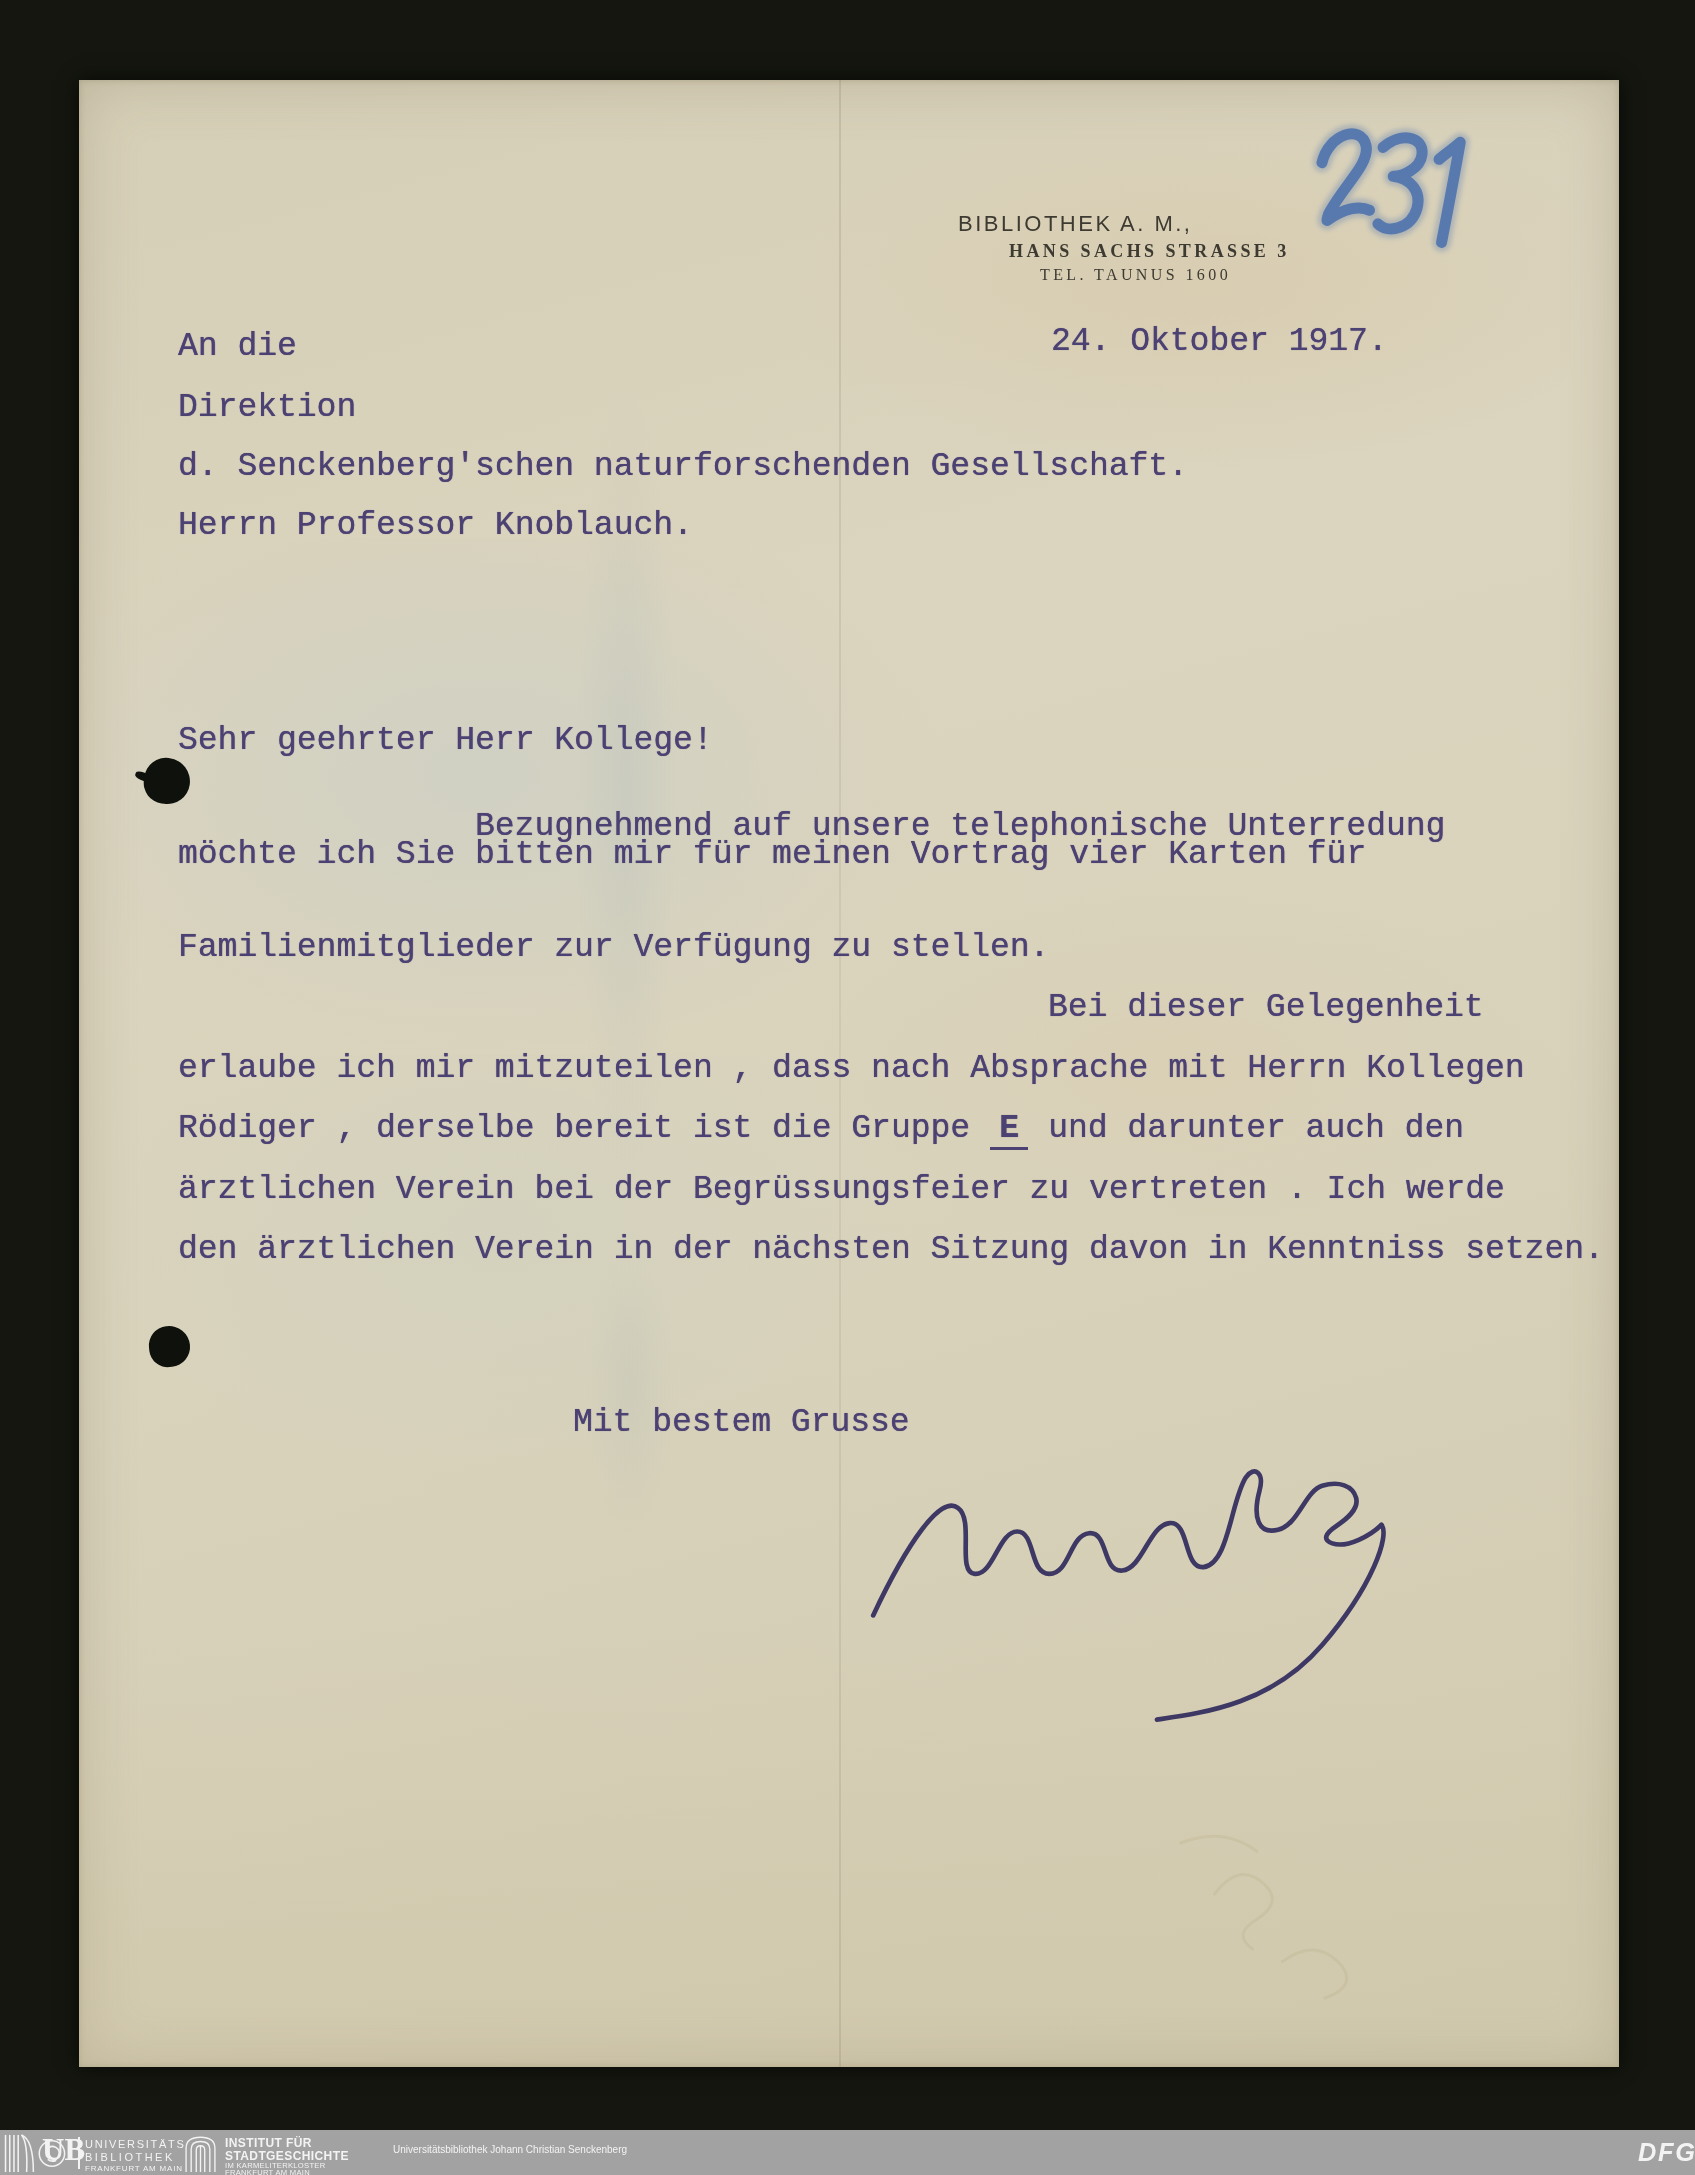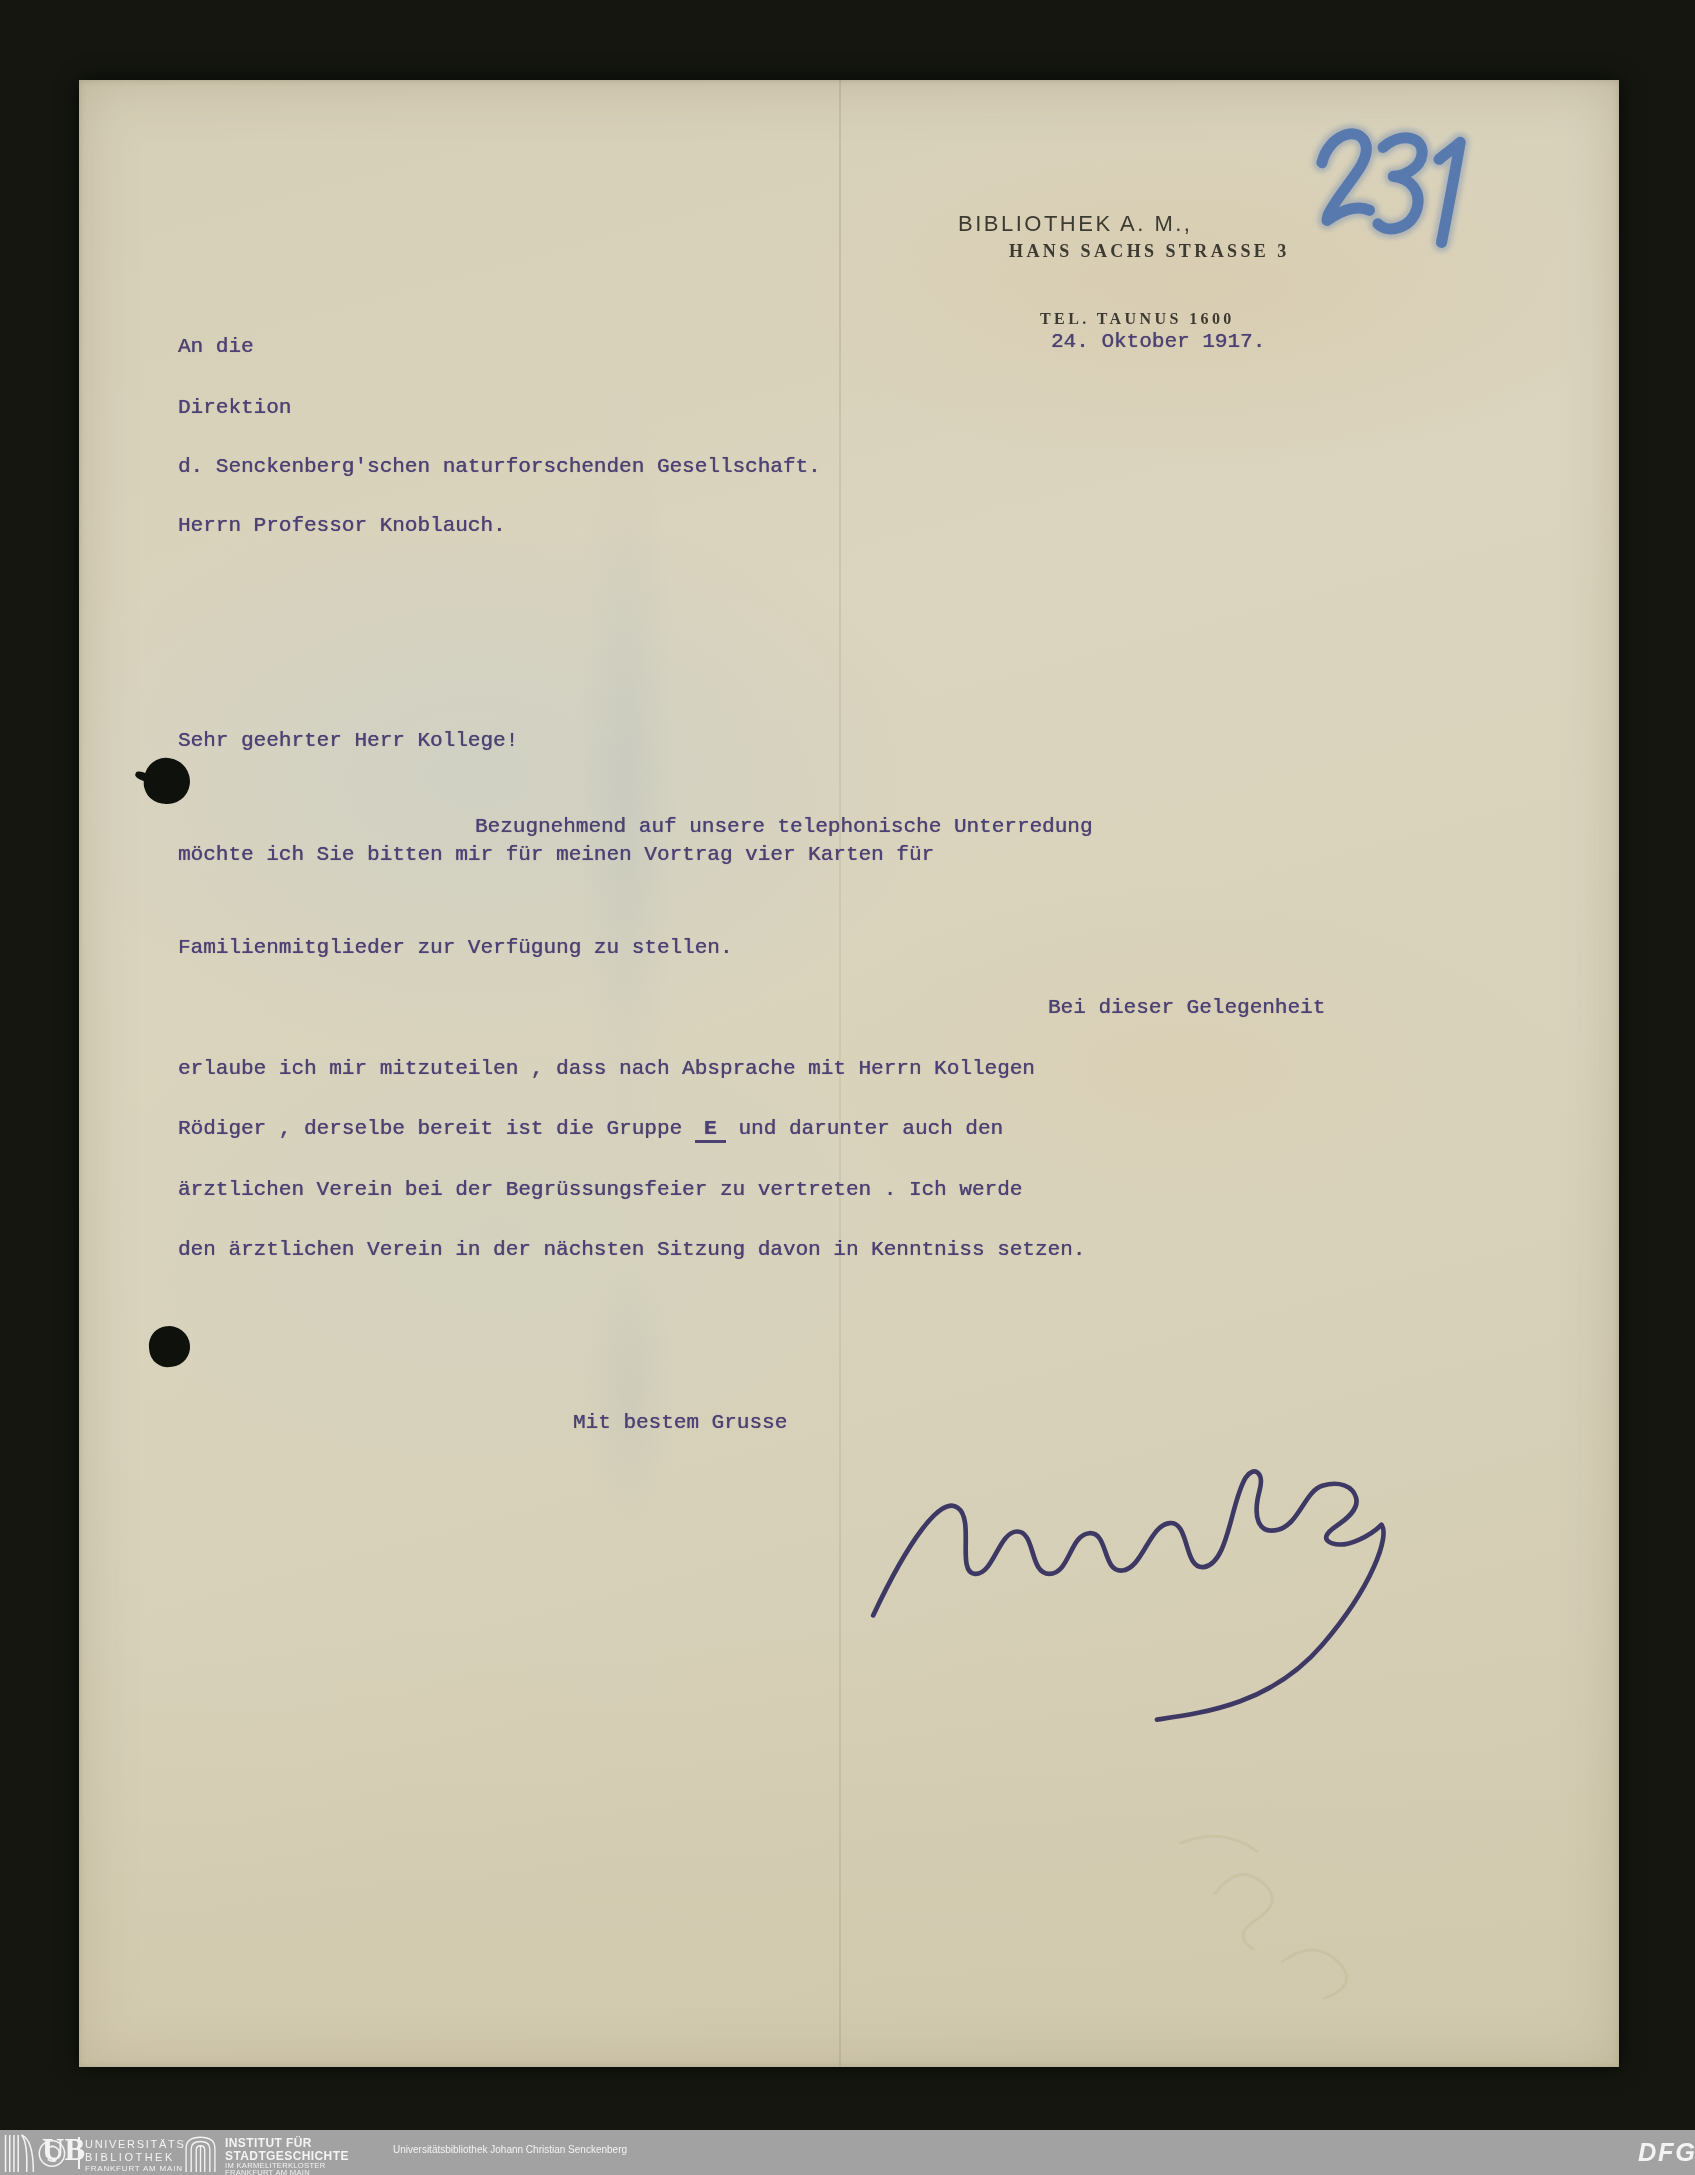--- a/index.html
+++ b/index.html
@@ -33,26 +33,26 @@
     background:linear-gradient(180deg,rgba(120,110,88,.20),rgba(120,110,88,.10) 50%,rgba(120,110,88,.18));}
   
   .hole{position:absolute;background:#0f110c;border-radius:48% 52% 50% 46%;}
   .hole.h1{left:65px;top:678px;width:46px;height:46px;transform:rotate(8deg);}
   .hole.h2{left:70px;top:1246px;width:41px;height:41px;transform:rotate(-6deg);}
   .hole-tail{position:absolute;left:56px;top:693px;width:18.6px;height:7.6px;background:#0f110c;transform:rotate(22deg);border-radius:40%;}
   
   .lh{position:absolute;white-space:pre;color:#3d3a31;}
   .lh-city{left:879px;top:131px;font-family:"Liberation Sans",sans-serif;font-size:22px;letter-spacing:2.5px;}
   .lh-street{left:930px;top:161px;font-family:"Liberation Serif",serif;font-weight:bold;font-size:18px;letter-spacing:3.4px;}
-  .lh-phone{left:961px;top:186px;font-family:"Liberation Serif",serif;font-weight:bold;font-size:16px;letter-spacing:3.4px;margin-top:44px;}
+  .lh-phone{left:961px;top:186px;font-family:"Liberation Serif",serif;font-weight:normal;font-size:16px;letter-spacing:3.4px;}
   
   .tw{
     position:absolute;white-space:pre;
     font-family:"Liberation Mono","DejaVu Sans Mono",monospace;
-    font-size:21px;line-height:40px;color:#4c4173;
+    font-size:33px;line-height:40px;color:#4c4173;
     text-shadow:0 0 0.8px rgba(72,60,112,.75), 0.4px 0.4px 0.5px rgba(72,60,112,.4);
   }
   .grp-underline{font-weight:bold;border-bottom:3.4px solid #4c4173;padding:0 9.3px;}
   
   .svg-abs{position:absolute;}
   
   .footer-bar{position:absolute;left:0;top:2130px;width:1695px;height:64px;background:#a2a2a2;}
   .footer-bar .f-abs{position:absolute;color:#f3f3f3;white-space:pre;}
   .ub-abbr{left:42px;top:1.7px;font-family:"Liberation Serif",serif;font-weight:bold;font-size:31px;}
   .ub-sep{left:78px;top:6.8px;width:1.7px;height:32px;background:#f3f3f3;position:absolute;}

